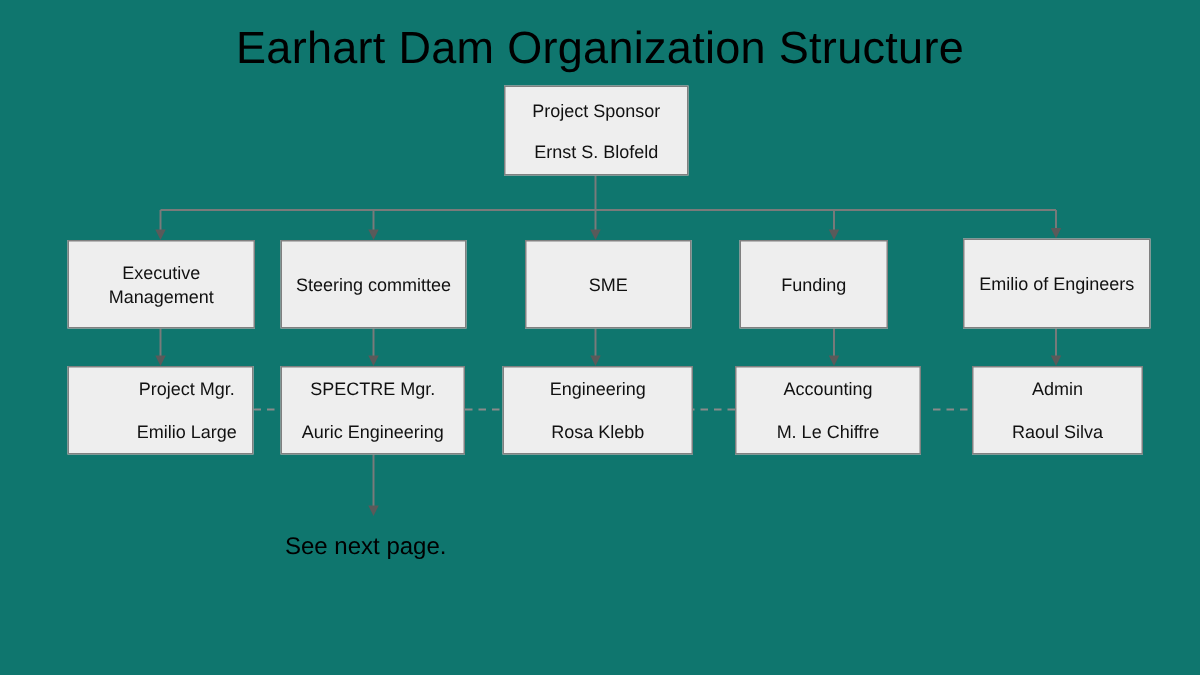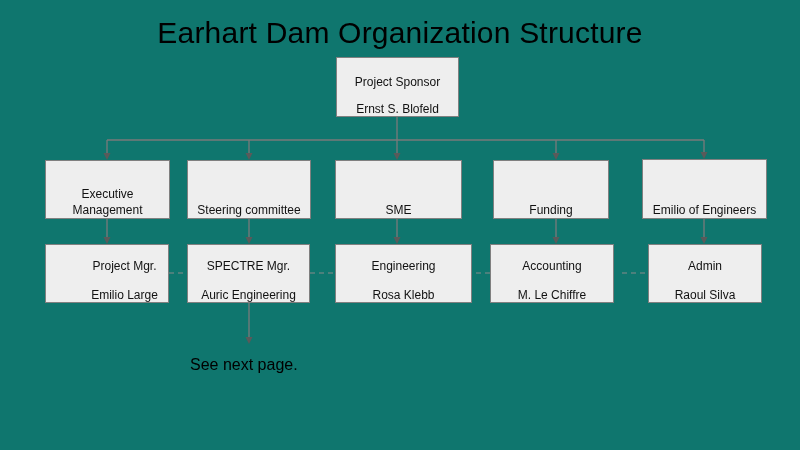--- a/index.html
+++ b/index.html
@@ -37,39 +37,39 @@
     height: 450px;
   }
   .box {
     position: absolute;
     background: #eeeeee;
     border: 1px solid #808080;
     box-sizing: border-box;
     display: flex;
     flex-direction: column;
     align-items: center;
-    justify-content: flex-end;
+    justify-content: center;
     text-align: center;
     color: #111111;
     font-size: 12px;
     line-height: 14px;
   }
   .box .label { white-space: pre-line; line-height: 16px; }
   .box.two-line { gap: 13px; }
   .box.two-line.staff { gap: 15px; }
   
   .pos-sponsor  { left: 336px; top: 57px;  width: 123px; height: 60px; }
   .pos-exec     { left: 45px;  top: 160px; width: 125px; height: 59px; }
   .pos-steering { left: 187px; top: 160px; width: 124px; height: 59px; }
-  .pos-sme      { left: 335px; top: 160px; width: 127px; height: 59px; }
-  .pos-funding  { left: 493px; top: 160px; width: 116px; height: 59px; }
+  .pos-sme      { left: 350px; top: 160px; width: 111px; height: 59px; }
+  .pos-funding  { left: 493px; top: 160px; width: 99px; height: 59px; }
   .pos-corps    { left: 642px; top: 159px; width: 125px; height: 60px; }
   .pos-pm       { left: 45px;  top: 244px; width: 124px; height: 59px; padding-left: 35px; }
   .pos-spectre  { left: 187px; top: 244px; width: 123px; height: 59px; }
-  .pos-eng      { left: 335px; top: 244px; width: 137px; height: 59px; }
+  .pos-eng      { left: 335px; top: 244px; width: 127px; height: 59px; }
   .pos-acct     { left: 490px; top: 244px; width: 124px; height: 59px; }
   .pos-admin    { left: 648px; top: 244px; width: 114px; height: 59px; }
   .footnote {
     position: absolute;
     left: 190px;
     top: 356px;
     font-size: 16px;
     color: #000000;
   }
   .c-line  { stroke: #7a7a7a; stroke-width: 1.3; fill: none; }

